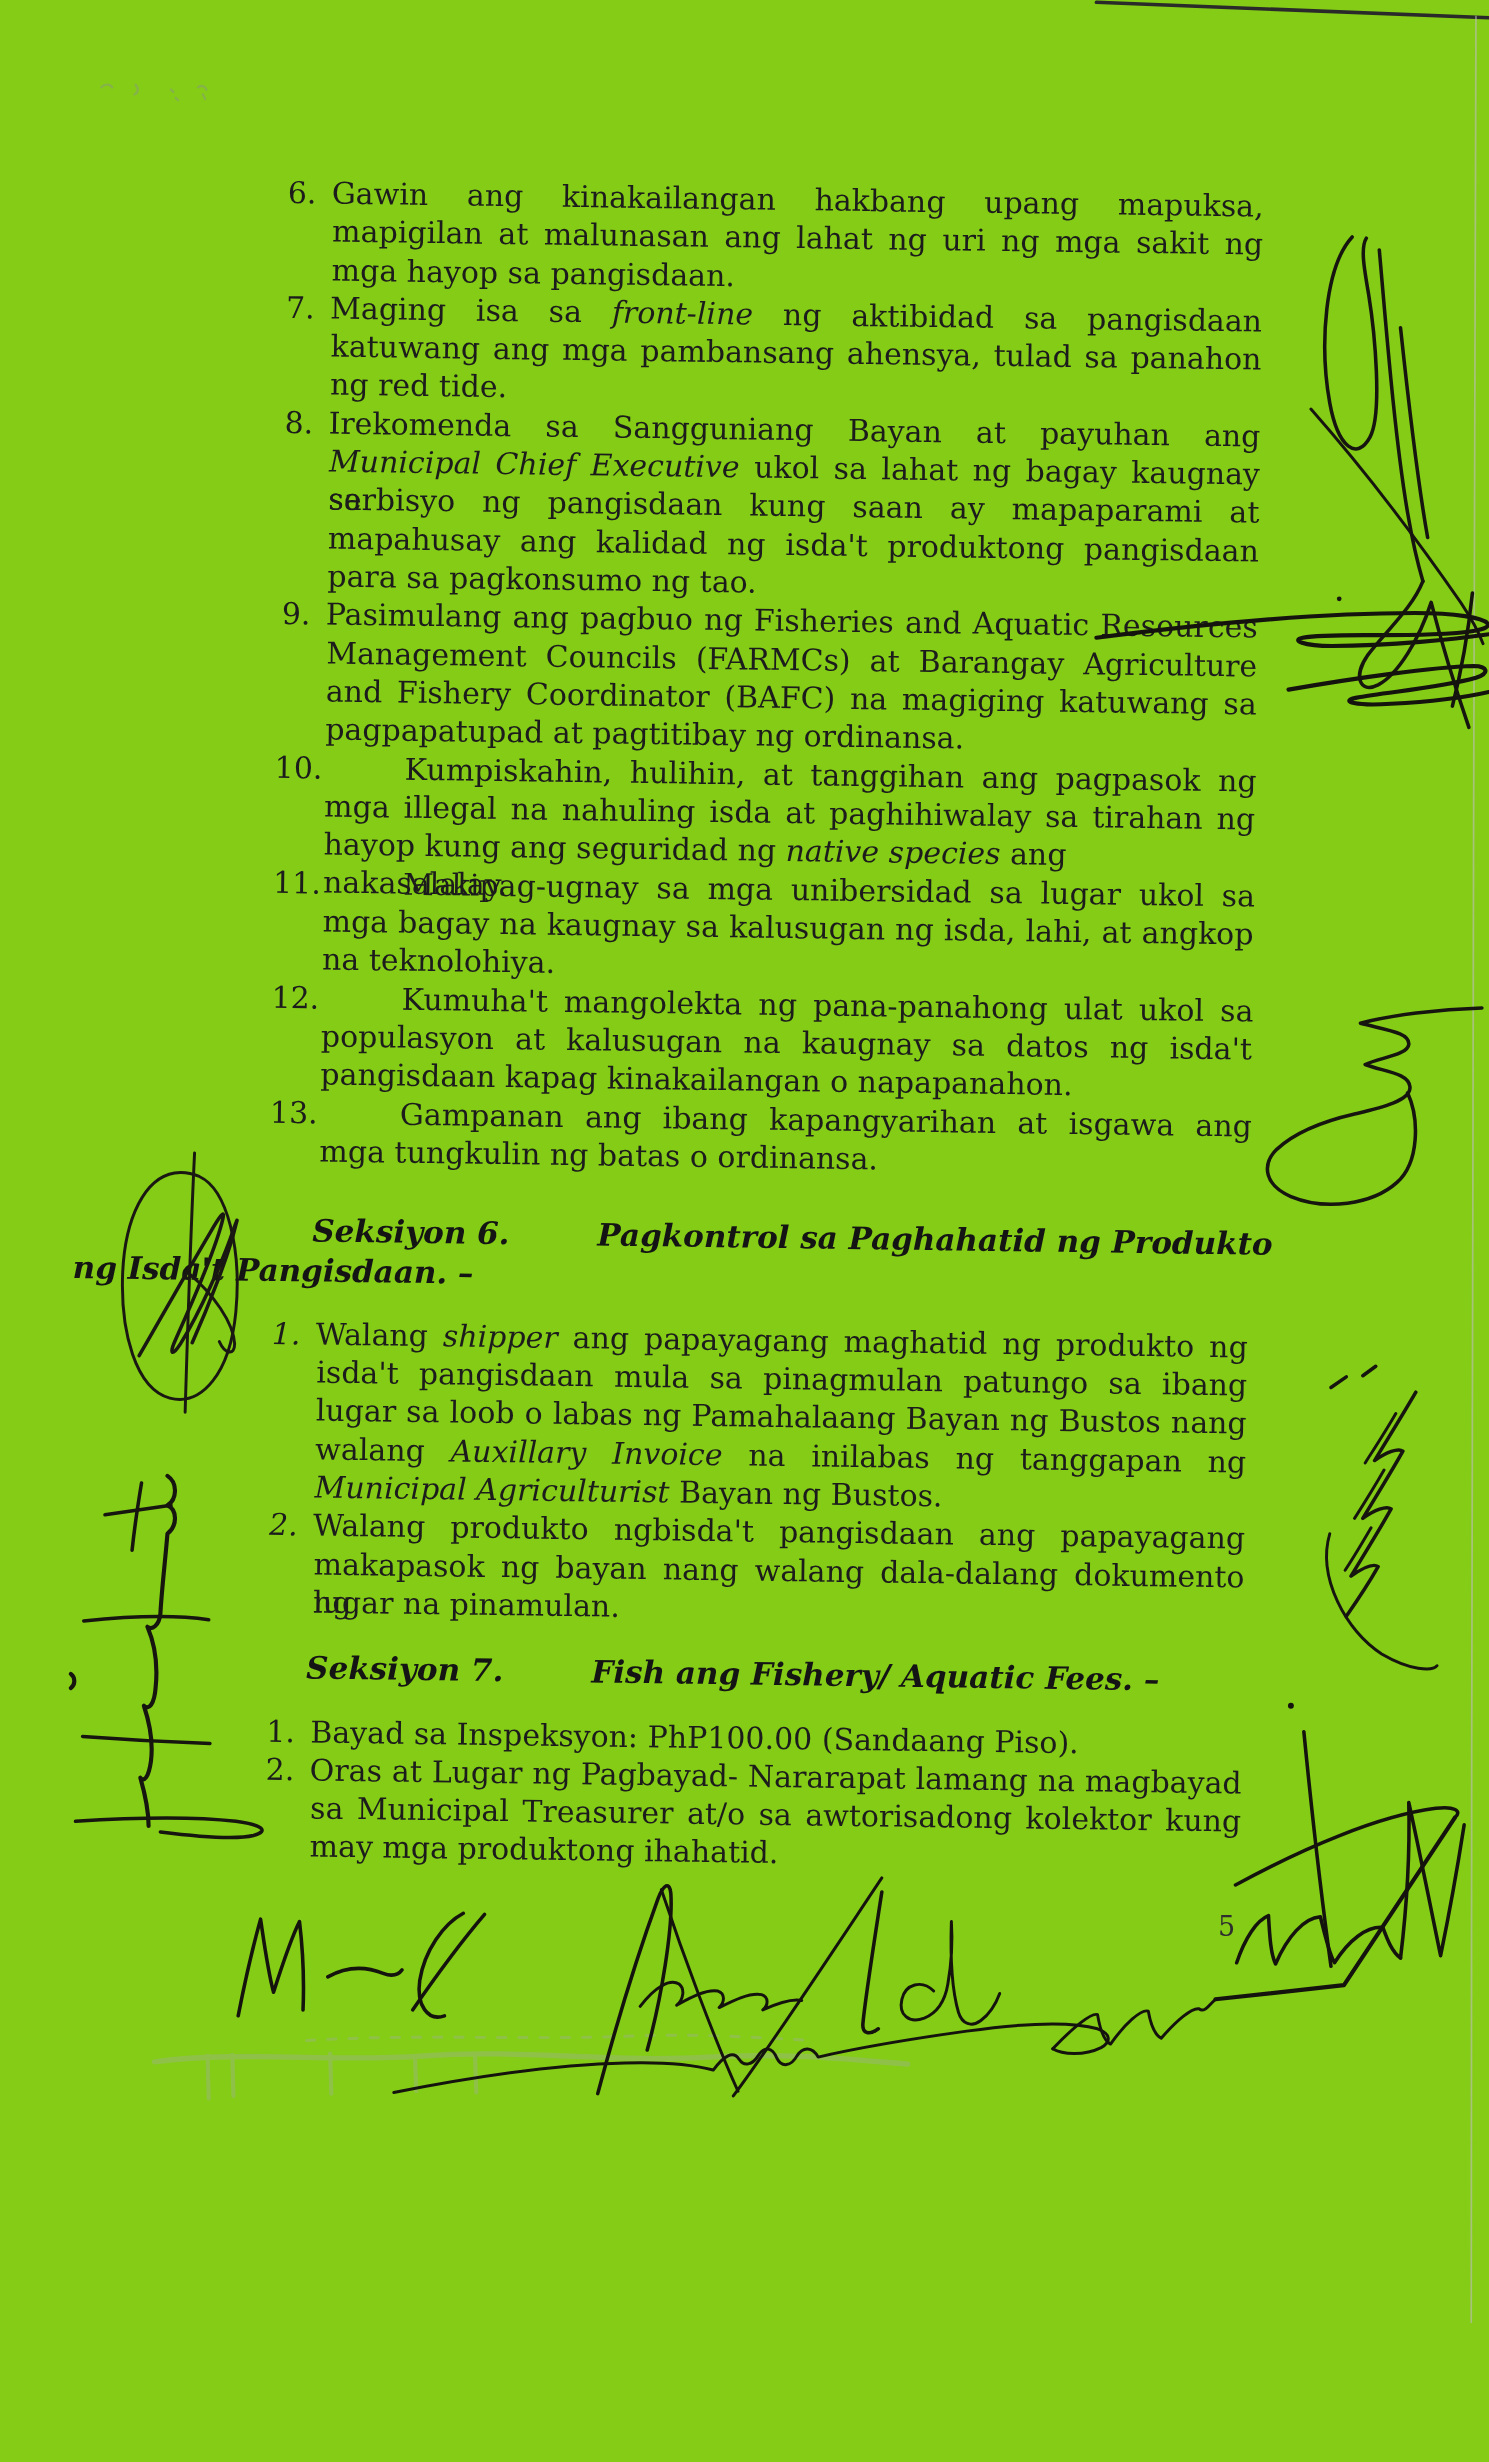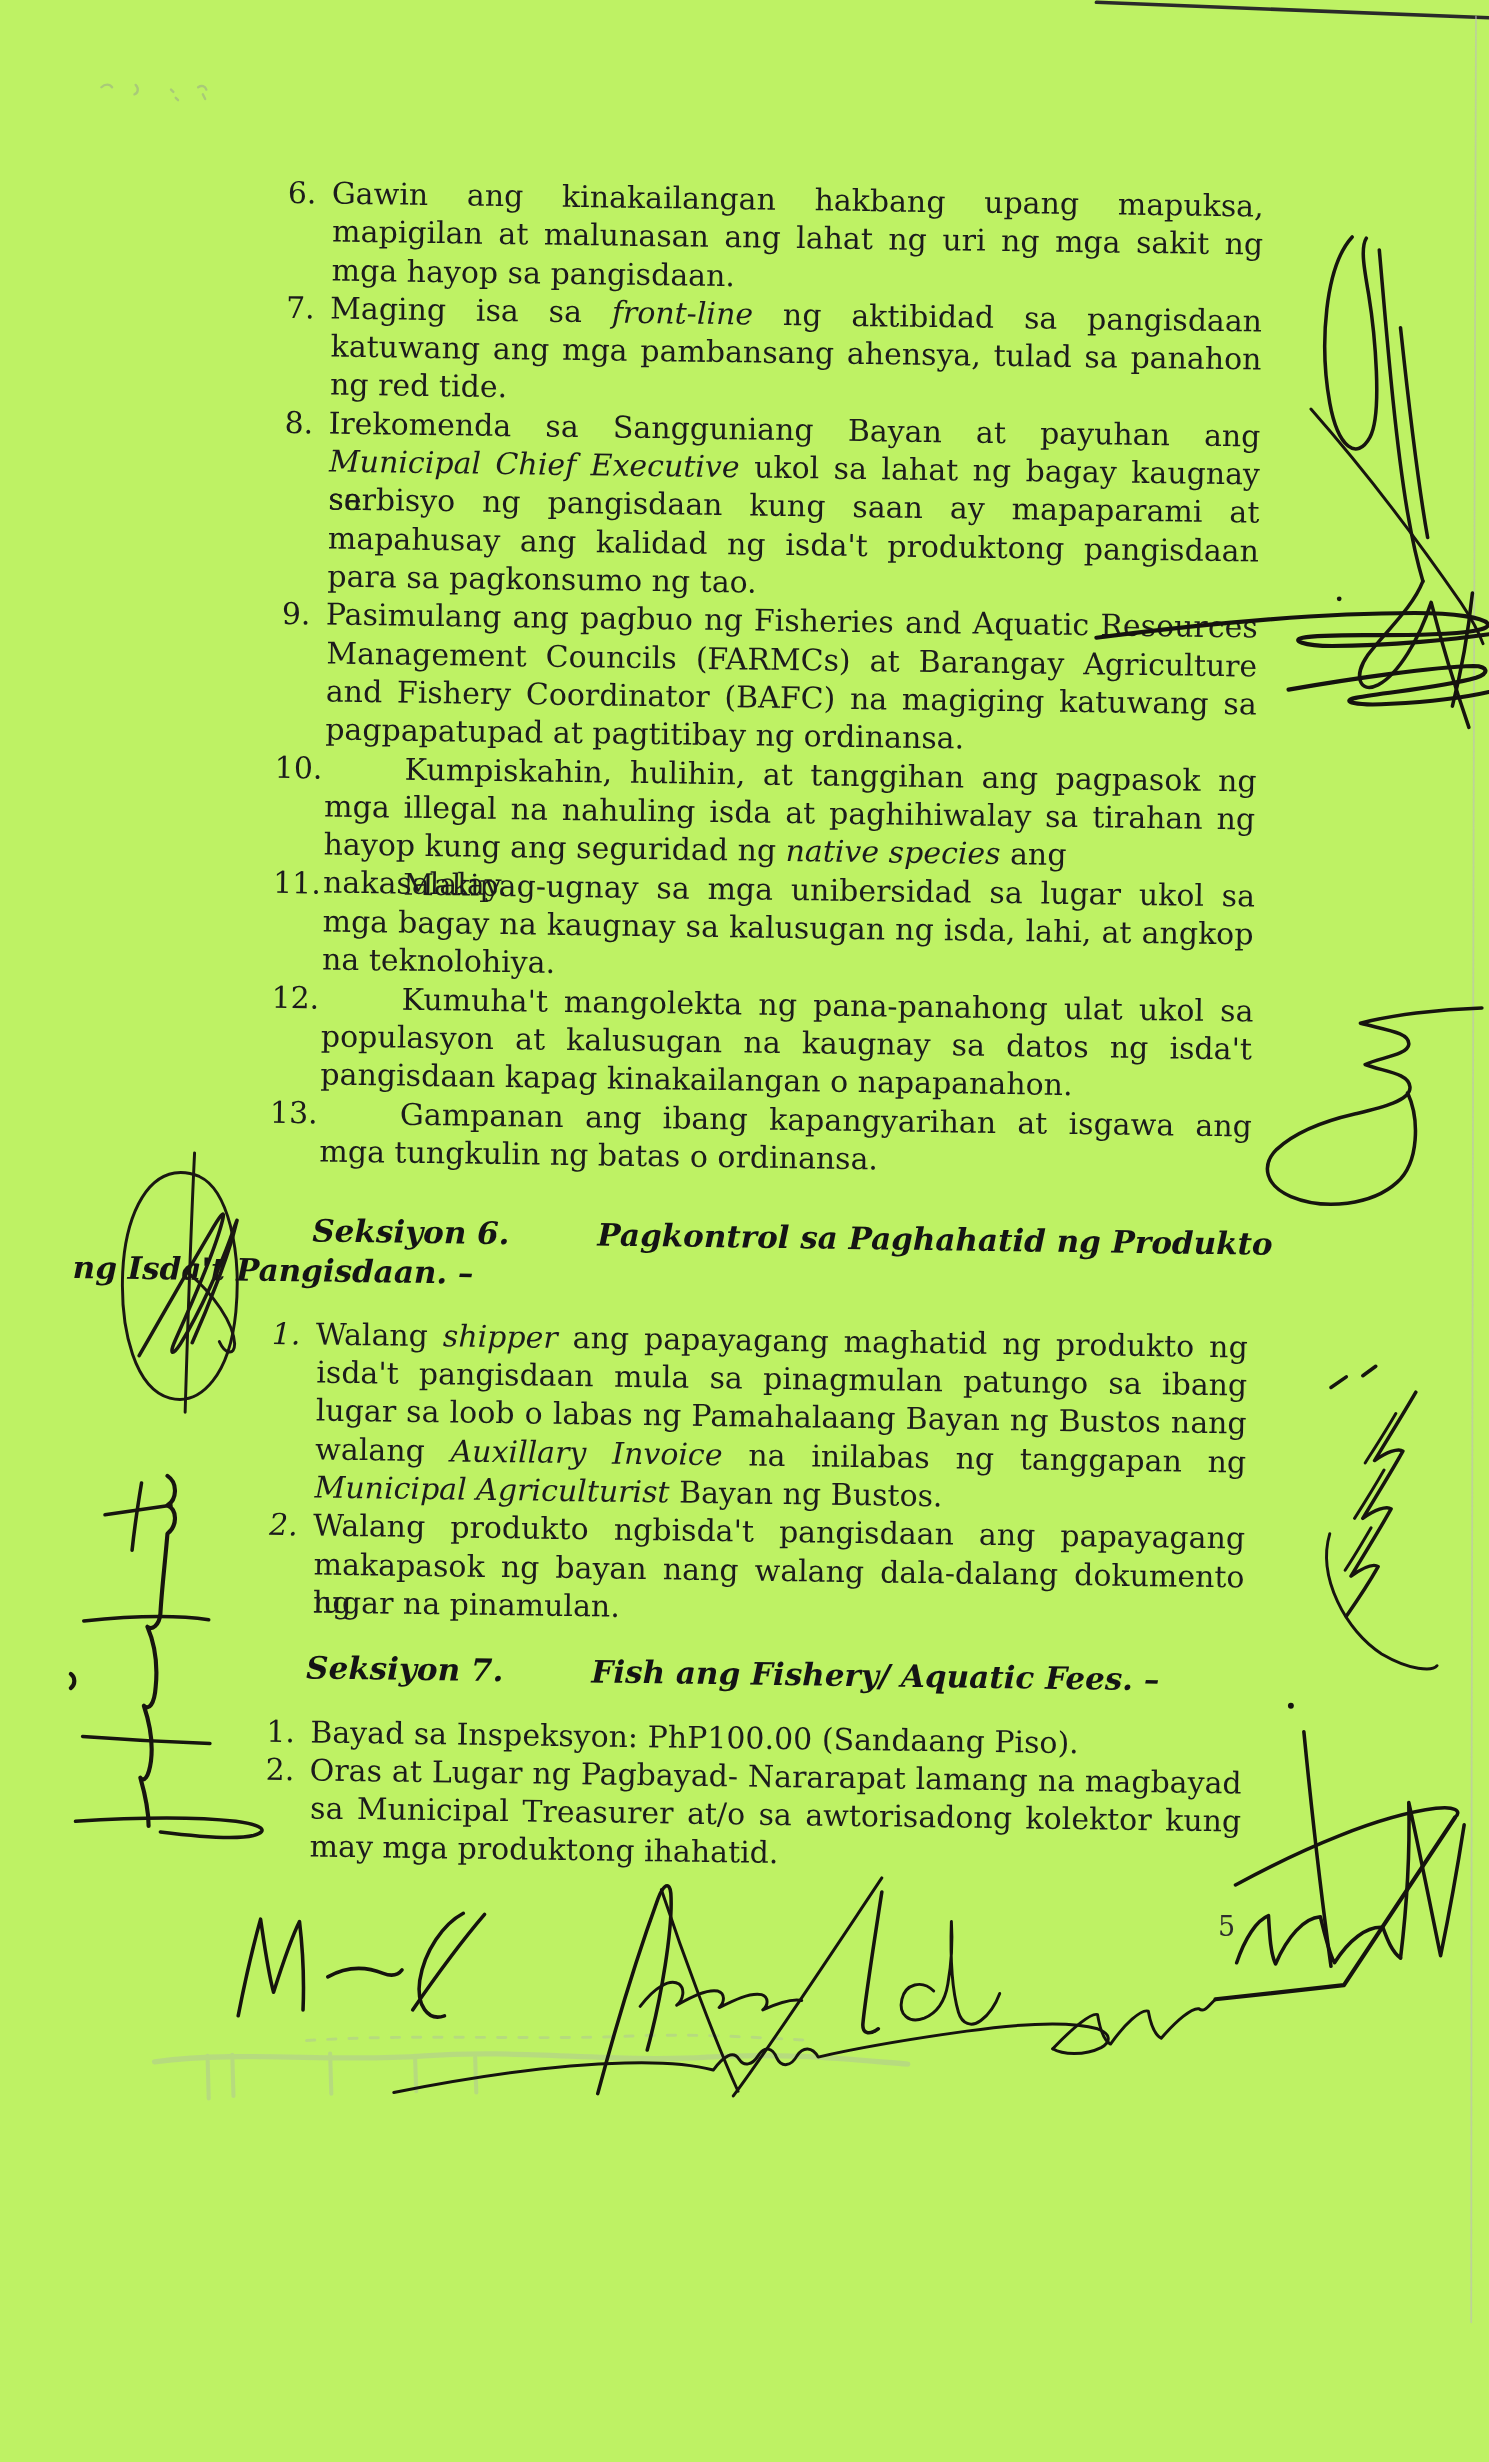--- a/index.html
+++ b/index.html
@@ -1,19 +1,19 @@
 <!DOCTYPE html>
 <html style="font-size:9.4px"><head>
 <meta charset="utf-8">
 <style>
   html,body{margin:0;padding:0;background:#e8e8e8;}
   .page{
     position:relative;
     width:1489px;height:2462px;
-    background:#bef264;
+    background:#84cc16;
     overflow:hidden;
     font-family:"DejaVu Serif","Liberation Serif",serif;
   }
   #text-layer{
     position:absolute;left:88px;top:0;width:1179px;height:2462px;
     transform:rotate(0.8deg);
     transform-origin:200px 177px;
     color:#1c1c1c;
   }
   .line{

